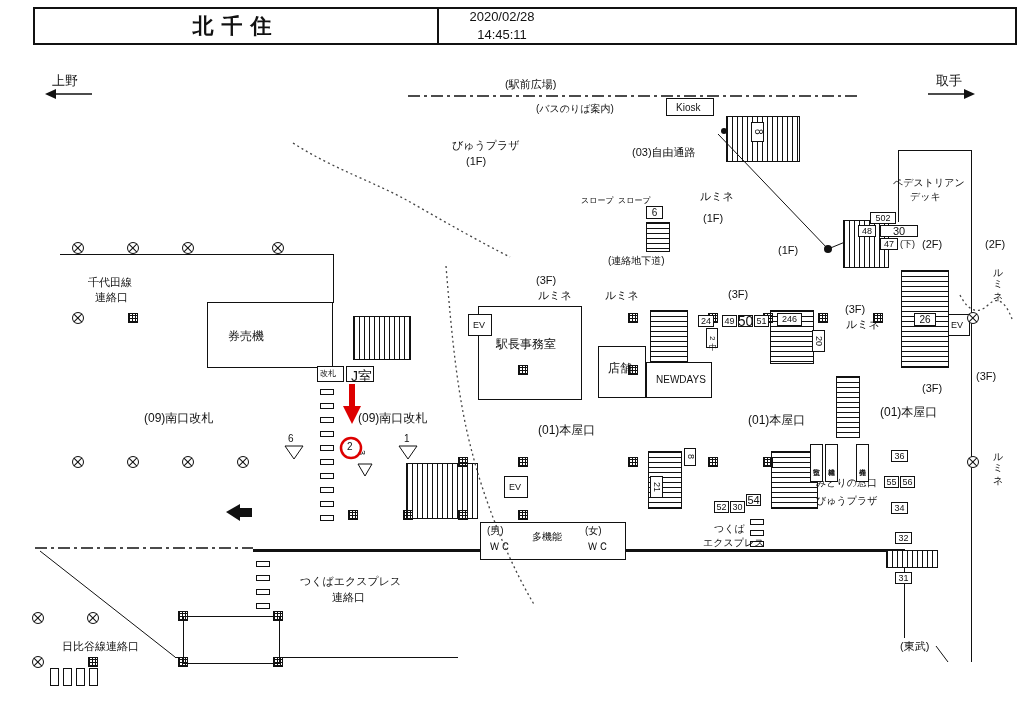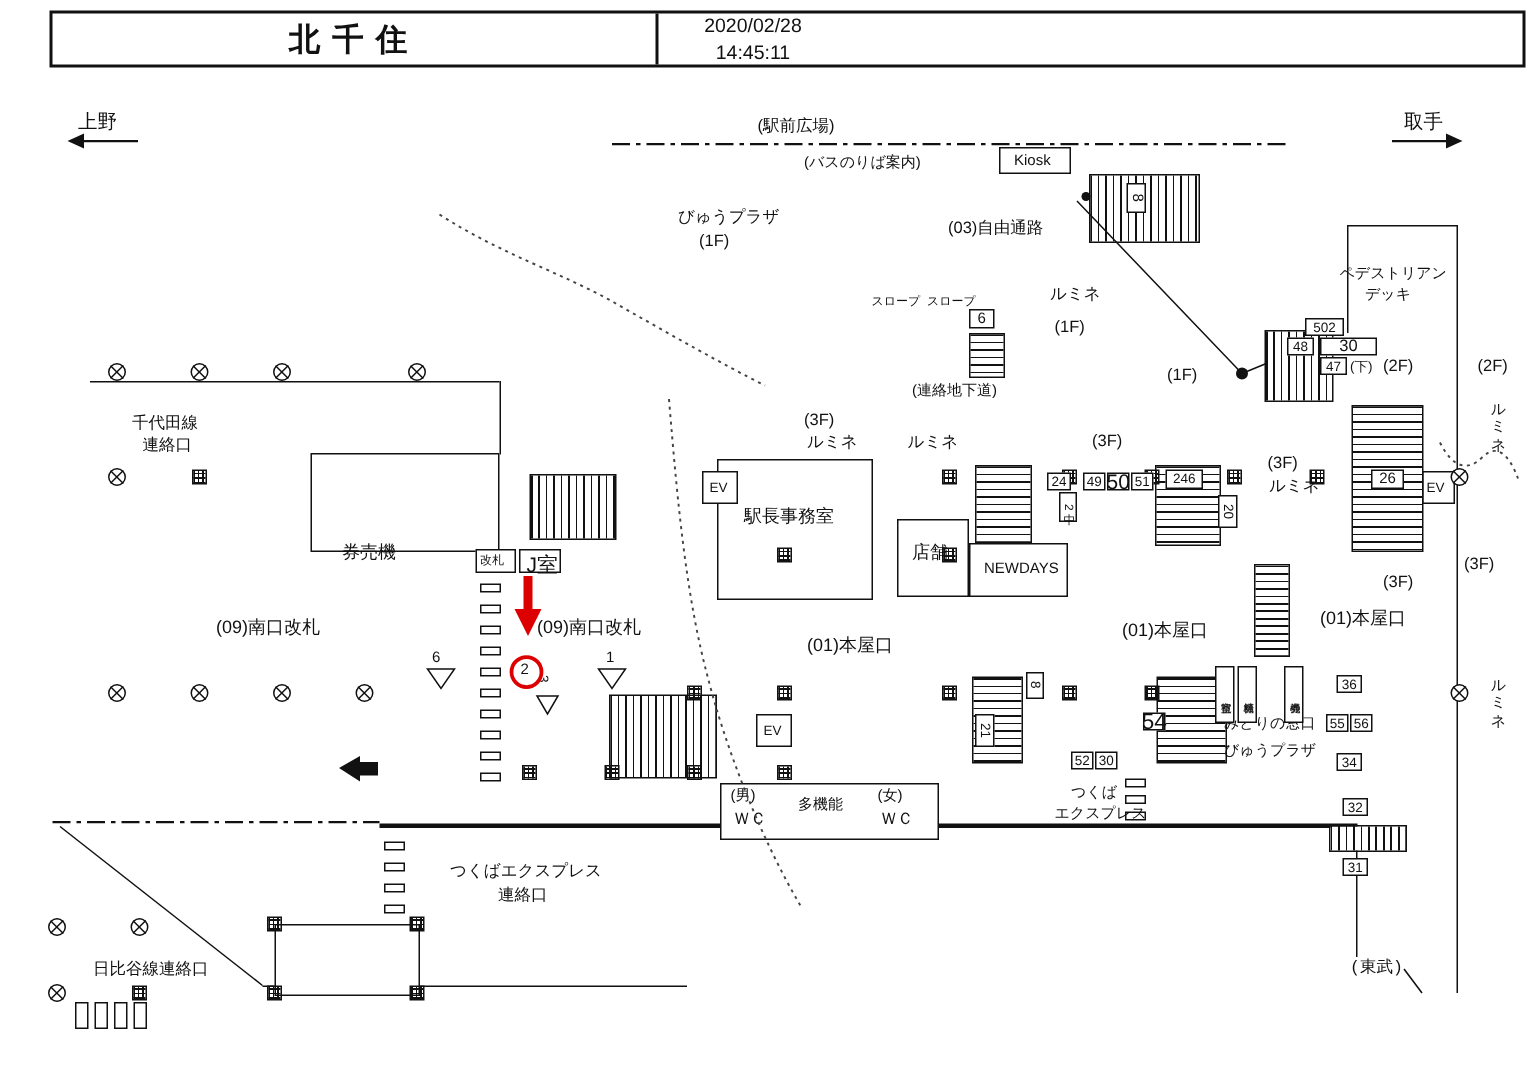--- a/index.html
+++ b/index.html
@@ -166,21 +166,21 @@
       <div class="lb" style="left: 95px; top: 291px; font-size: 11px;">連絡口</div>
       <div class="lb" style="left: 536px; top: 274px; font-size: 11px;">(3F)</div>
       <div class="lb" style="left: 538px; top: 289px; font-size: 11px;">ルミネ</div>
       <div class="lb" style="left: 605px; top: 289px; font-size: 11px;">ルミネ</div>
       <div class="lb" style="left: 728px; top: 288px; font-size: 11px;">(3F)</div>
       <div class="lb" style="left: 845px; top: 303px; font-size: 11px;">(3F)</div>
       <div class="lb" style="left: 846px; top: 318px; font-size: 11px;">ルミネ</div>
       <div class="lb" style="left: 473px; top: 320px; font-size: 9px;">EV</div>
       <div class="lb" style="left: 509px; top: 482px; font-size: 9px;">EV</div>
       <div class="lb" style="left: 951px; top: 320px; font-size: 9px;">EV</div>
-      <div class="lb" style="left: 228px; top: 330px; font-size: 12px; margin-top: 32px;">券売機</div>
+      <div class="lb" style="left: 228px; top: 330px; font-size: 12px;">券売機</div>
       <div class="lb" style="left: 496px; top: 338px; font-size: 12px;">駅長事務室</div>
       <div class="lb" style="left: 608px; top: 362px; font-size: 12px;">店舗</div>
       <div class="lb" style="left: 656px; top: 374px; font-size: 10px;">NEWDAYS</div>
       <div class="lb" style="left: 320px; top: 369px; font-size: 8px;">改札</div>
       <div class="lb" style="left: 351px; top: 368px; font-size: 14px;">J室</div>
       <div class="lb" style="left: 144px; top: 412px; font-size: 12px;">(09)南口改札</div>
       <div class="lb" style="left: 358px; top: 412px; font-size: 12px;">(09)南口改札</div>
       <div class="lb" style="left: 538px; top: 424px; font-size: 12px;">(01)本屋口</div>
       <div class="lb" style="left: 748px; top: 414px; font-size: 12px;">(01)本屋口</div>
       <div class="lb" style="left: 880px; top: 406px; font-size: 12px;">(01)本屋口</div>
@@ -196,40 +196,40 @@
       <div class="lb" style="left: 714px; top: 523px; font-size: 10px;">つくば</div>
       <div class="lb" style="left: 703px; top: 537px; font-size: 10px;">エクスプレス</div>
       <div class="lb" style="left: 487px; top: 525px; font-size: 10px;">(男)</div>
       <div class="lb" style="left: 489px; top: 540px; font-size: 11px;">ＷＣ</div>
       <div class="lb" style="left: 532px; top: 531px; font-size: 10px;">多機能</div>
       <div class="lb" style="left: 585px; top: 525px; font-size: 10px;">(女)</div>
       <div class="lb" style="left: 587px; top: 540px; font-size: 11px;">ＷＣ</div>
       <div class="lb" style="left: 300px; top: 575px; font-size: 11px;">つくばエクスプレス</div>
       <div class="lb" style="left: 332px; top: 591px; font-size: 11px;">連絡口</div>
       <div class="lb" style="left: 62px; top: 640px; font-size: 11px;">日比谷線連絡口</div>
-      <div class="lb" style="left: 900px; top: 640px; font-size: 11px; font-family: Liberation Mono, monospace;">(東武)</div>
+      <div class="lb" style="left: 900px; top: 640px; font-size: 11px;">(東武)</div>
       <div class="cam" style="left: 646px; top: 206px; width: 17px; height: 13px;">6</div>
       <div class="cam vt" style="left: 751px; top: 122px; width: 13px; height: 20px;">8</div>
       <div class="cam" style="left: 870px; top: 212px; width: 26px; height: 12px; font-size: 9px;">502</div>
       <div class="cam" style="left: 858px; top: 225px; width: 18px; height: 12px; font-size: 9px;">48</div>
       <div class="cam" style="left: 880px; top: 225px; width: 38px; height: 12px; font-size: 11px;">30</div>
       <div class="cam" style="left: 880px; top: 238px; width: 18px; height: 12px; font-size: 9px;">47</div>
       <div class="cam" style="left: 698px; top: 315px; width: 16px; height: 12px; font-size: 9px;">24</div>
       <div class="cam" style="left: 722px; top: 315px; width: 15px; height: 12px; font-size: 9px;">49</div>
       <div class="cam" style="left: 738px; top: 315px; width: 15px; height: 12px; font-size: 14px;">50</div>
       <div class="cam" style="left: 754px; top: 315px; width: 15px; height: 12px; font-size: 9px;">51</div>
       <div class="cam" style="left: 777px; top: 313px; width: 25px; height: 13px; font-size: 9px;">246</div>
       <div class="cam" style="left: 914px; top: 313px; width: 22px; height: 13px;">26</div>
       <div class="cam vt" style="left: 812px; top: 330px; width: 13px; height: 22px; font-size: 9px;">20</div>
       <div class="cam vt" style="left: 706px; top: 328px; width: 12px; height: 20px; font-size: 8px;">中2</div>
       <div class="cam vt" style="left: 650px; top: 476px; width: 13px; height: 22px; font-size: 9px;">21</div>
       <div class="cam vt" style="left: 684px; top: 448px; width: 12px; height: 18px; font-size: 9px;">8</div>
       <div class="cam" style="left: 714px; top: 501px; width: 15px; height: 12px; font-size: 9px;">52</div>
       <div class="cam" style="left: 730px; top: 501px; width: 15px; height: 12px; font-size: 9px;">30</div>
-      <div class="cam" style="left: 746px; top: 475px; width: 15px; height: 12px; font-size: 15px; margin-left: 16px;">54</div>
+      <div class="cam" style="left: 746px; top: 494px; width: 15px; height: 12px; font-size: 11px;">54</div>
       <div class="cam" style="left: 891px; top: 450px; width: 17px; height: 12px; font-size: 9px;">36</div>
       <div class="cam" style="left: 884px; top: 476px; width: 15px; height: 12px; font-size: 9px;">55</div>
       <div class="cam" style="left: 900px; top: 476px; width: 15px; height: 12px; font-size: 9px;">56</div>
       <div class="cam" style="left: 891px; top: 502px; width: 17px; height: 12px; font-size: 9px;">34</div>
       <div class="cam" style="left: 895px; top: 532px; width: 17px; height: 12px; font-size: 9px;">32</div>
       <div class="cam" style="left: 895px; top: 572px; width: 17px; height: 12px; font-size: 9px;">31</div>
       <div class="vbx vt" style="left: 810px; top: 444px; width: 13px; height: 38px;">監視室</div>
       <div class="vbx vt" style="left: 825px; top: 444px; width: 13px; height: 38px;">精算機</div>
       <div class="vbx vt" style="left: 856px; top: 444px; width: 13px; height: 38px;">券売機</div>
     </div>

